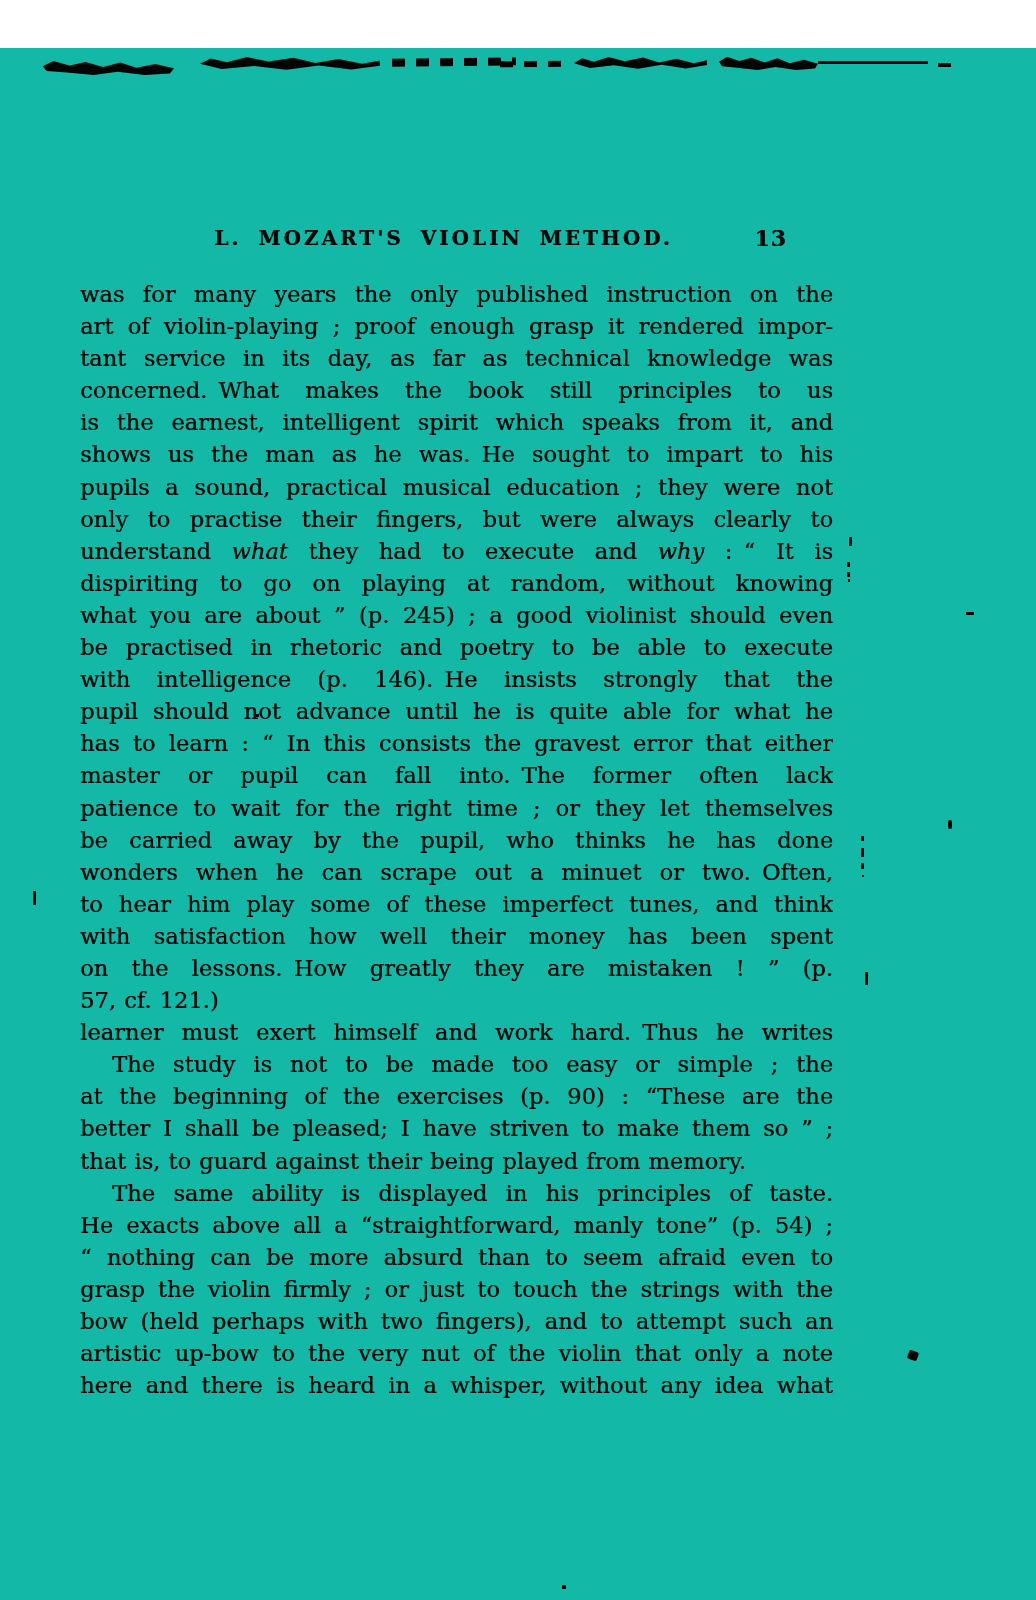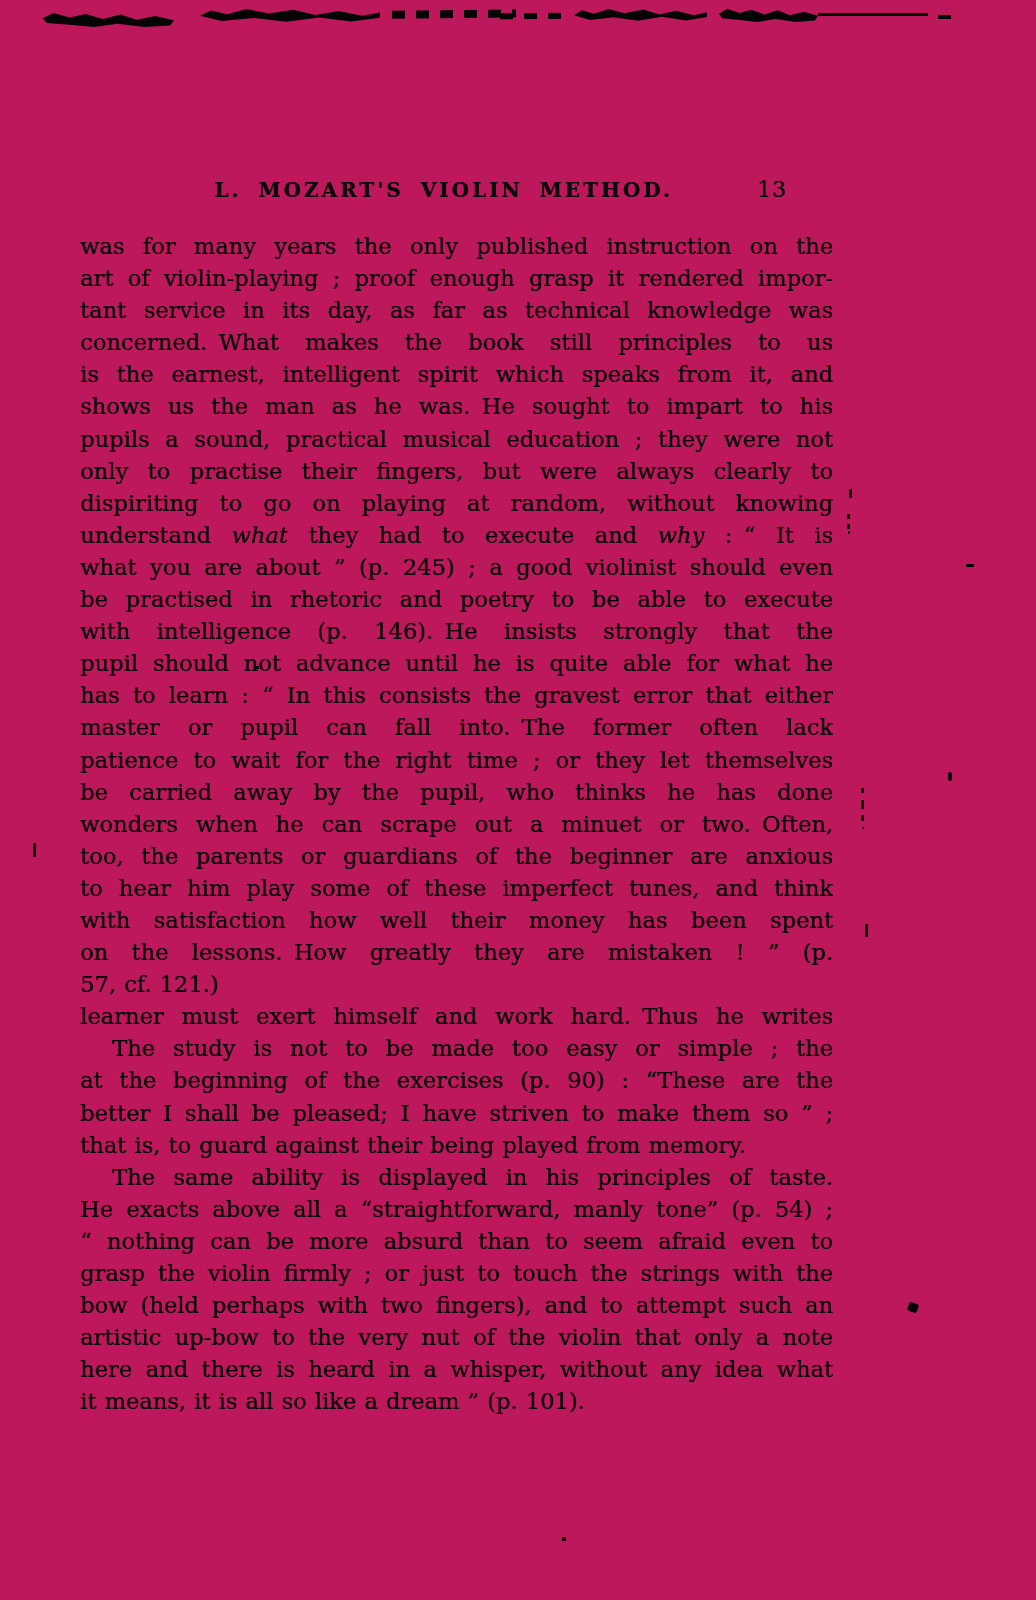--- a/index.html
+++ b/index.html
@@ -8,21 +8,22 @@
     height: 1600px;
     background: #ffffff;
     font-family: "DejaVu Serif", "Liberation Serif", serif;
     color: #0a0a0a;
     position: relative;
     overflow: hidden;
   }
   .page {
     position: absolute;
     inset: 0;
-    background: #be185d;
+    background: #14b8a6;
+    margin-top: 48px;
   }
 
   
   .page-header {
     position: absolute;
     top: 178px;
     left: 80px;
     width: 753px;
     height: 30px;
     text-shadow: 0.4px 0.3px 0 rgba(0,0,0,0.8);
@@ -35,21 +36,21 @@
     font-weight: bold;
     letter-spacing: 3px;
     word-spacing: 7px;
     white-space: nowrap;
   }
   .page-number {
     position: absolute;
     right: 46px;
     top: -1px;
     font-size: 22px;
-    font-weight: normal;
+    font-weight: bold;
     letter-spacing: 1px;
   }
 
   
   .body-text {
     position: absolute;
     top: 230px;
     left: 80px;
     width: 753px;
     font-size: 22.6px;
@@ -133,49 +134,47 @@
   <main class="body-text">
       <div class="paragraph">
         <div class="line">was for many years the only published instruction on the</div>
         <div class="line">art of violin-playing ; proof enough grasp it rendered impor-</div>
         <div class="line">tant service in its day, as far as technical knowledge was</div>
         <div class="line">concerned. What makes the book still principles to us</div>
         <div class="line">is the earnest, intelligent spirit which speaks from it, and</div>
         <div class="line">shows us the man as he was. He sought to impart to his</div>
         <div class="line">pupils a sound, practical musical education ; they were not</div>
         <div class="line">only to practise their fingers, but were always clearly to</div>
+        <div class="line">understand <i>what</i> they had to execute and <i>why</i> : “ It is</div>
         <div class="line">dispiriting to go on playing at random, without knowing</div>
-        <div class="line">understand <i>what</i> they had to execute and <i>why</i> : “ It is</div>
         <div class="line">what you are about ” (p. 245) ; a good violinist should even</div>
         <div class="line">be practised in rhetoric and poetry to be able to execute</div>
         <div class="line">with intelligence (p. 146). He insists strongly that the</div>
         <div class="line">pupil should not advance until he is quite able for what he</div>
         <div class="line">has to learn : “ In this consists the gravest error that either</div>
         <div class="line">master or pupil can fall into. The former often lack</div>
         <div class="line">patience to wait for the right time ; or they let themselves</div>
         <div class="line">be carried away by the pupil, who thinks he has done</div>
         <div class="line">wonders when he can scrape out a minuet or two. Often,</div>
-        <div class="line">too, the parents or guardians of the beginner are anxious</div>
         <div class="line">to hear him play some of these imperfect tunes, and think</div>
         <div class="line">with satisfaction how well their money has been spent</div>
         <div class="line">on the lessons. How greatly they are mistaken ! ” (p.</div>
         <div class="line last">57, cf. 121.)</div>
       </div>
       <div class="paragraph">
         <div class="line">learner must exert himself and work hard. Thus he writes</div>
         <div class="line indent">The study is not to be made too easy or simple ; the</div>
         <div class="line">at the beginning of the exercises (p. 90) : “These are the</div>
         <div class="line">better I shall be pleased; I have striven to make them so ” ;</div>
         <div class="line last">that is, to guard against their being played from memory.</div>
       </div>
       <div class="paragraph">
         <div class="line indent">The same ability is displayed in his principles of taste.</div>
         <div class="line">He exacts above all a “straightforward, manly tone” (p. 54) ;</div>
         <div class="line">“ nothing can be more absurd than to seem afraid even to</div>
         <div class="line">grasp the violin firmly ; or just to touch the strings with the</div>
         <div class="line">bow (held perhaps with two fingers), and to attempt such an</div>
         <div class="line">artistic up-bow to the very nut of the violin that only a note</div>
         <div class="line">here and there is heard in a whisper, without any idea what</div>
-        <div class="line last">it means, it is all so like a dream ” (p. 101).</div>
       </div>
     </main>
 
 </div>
 
 </body></html>

